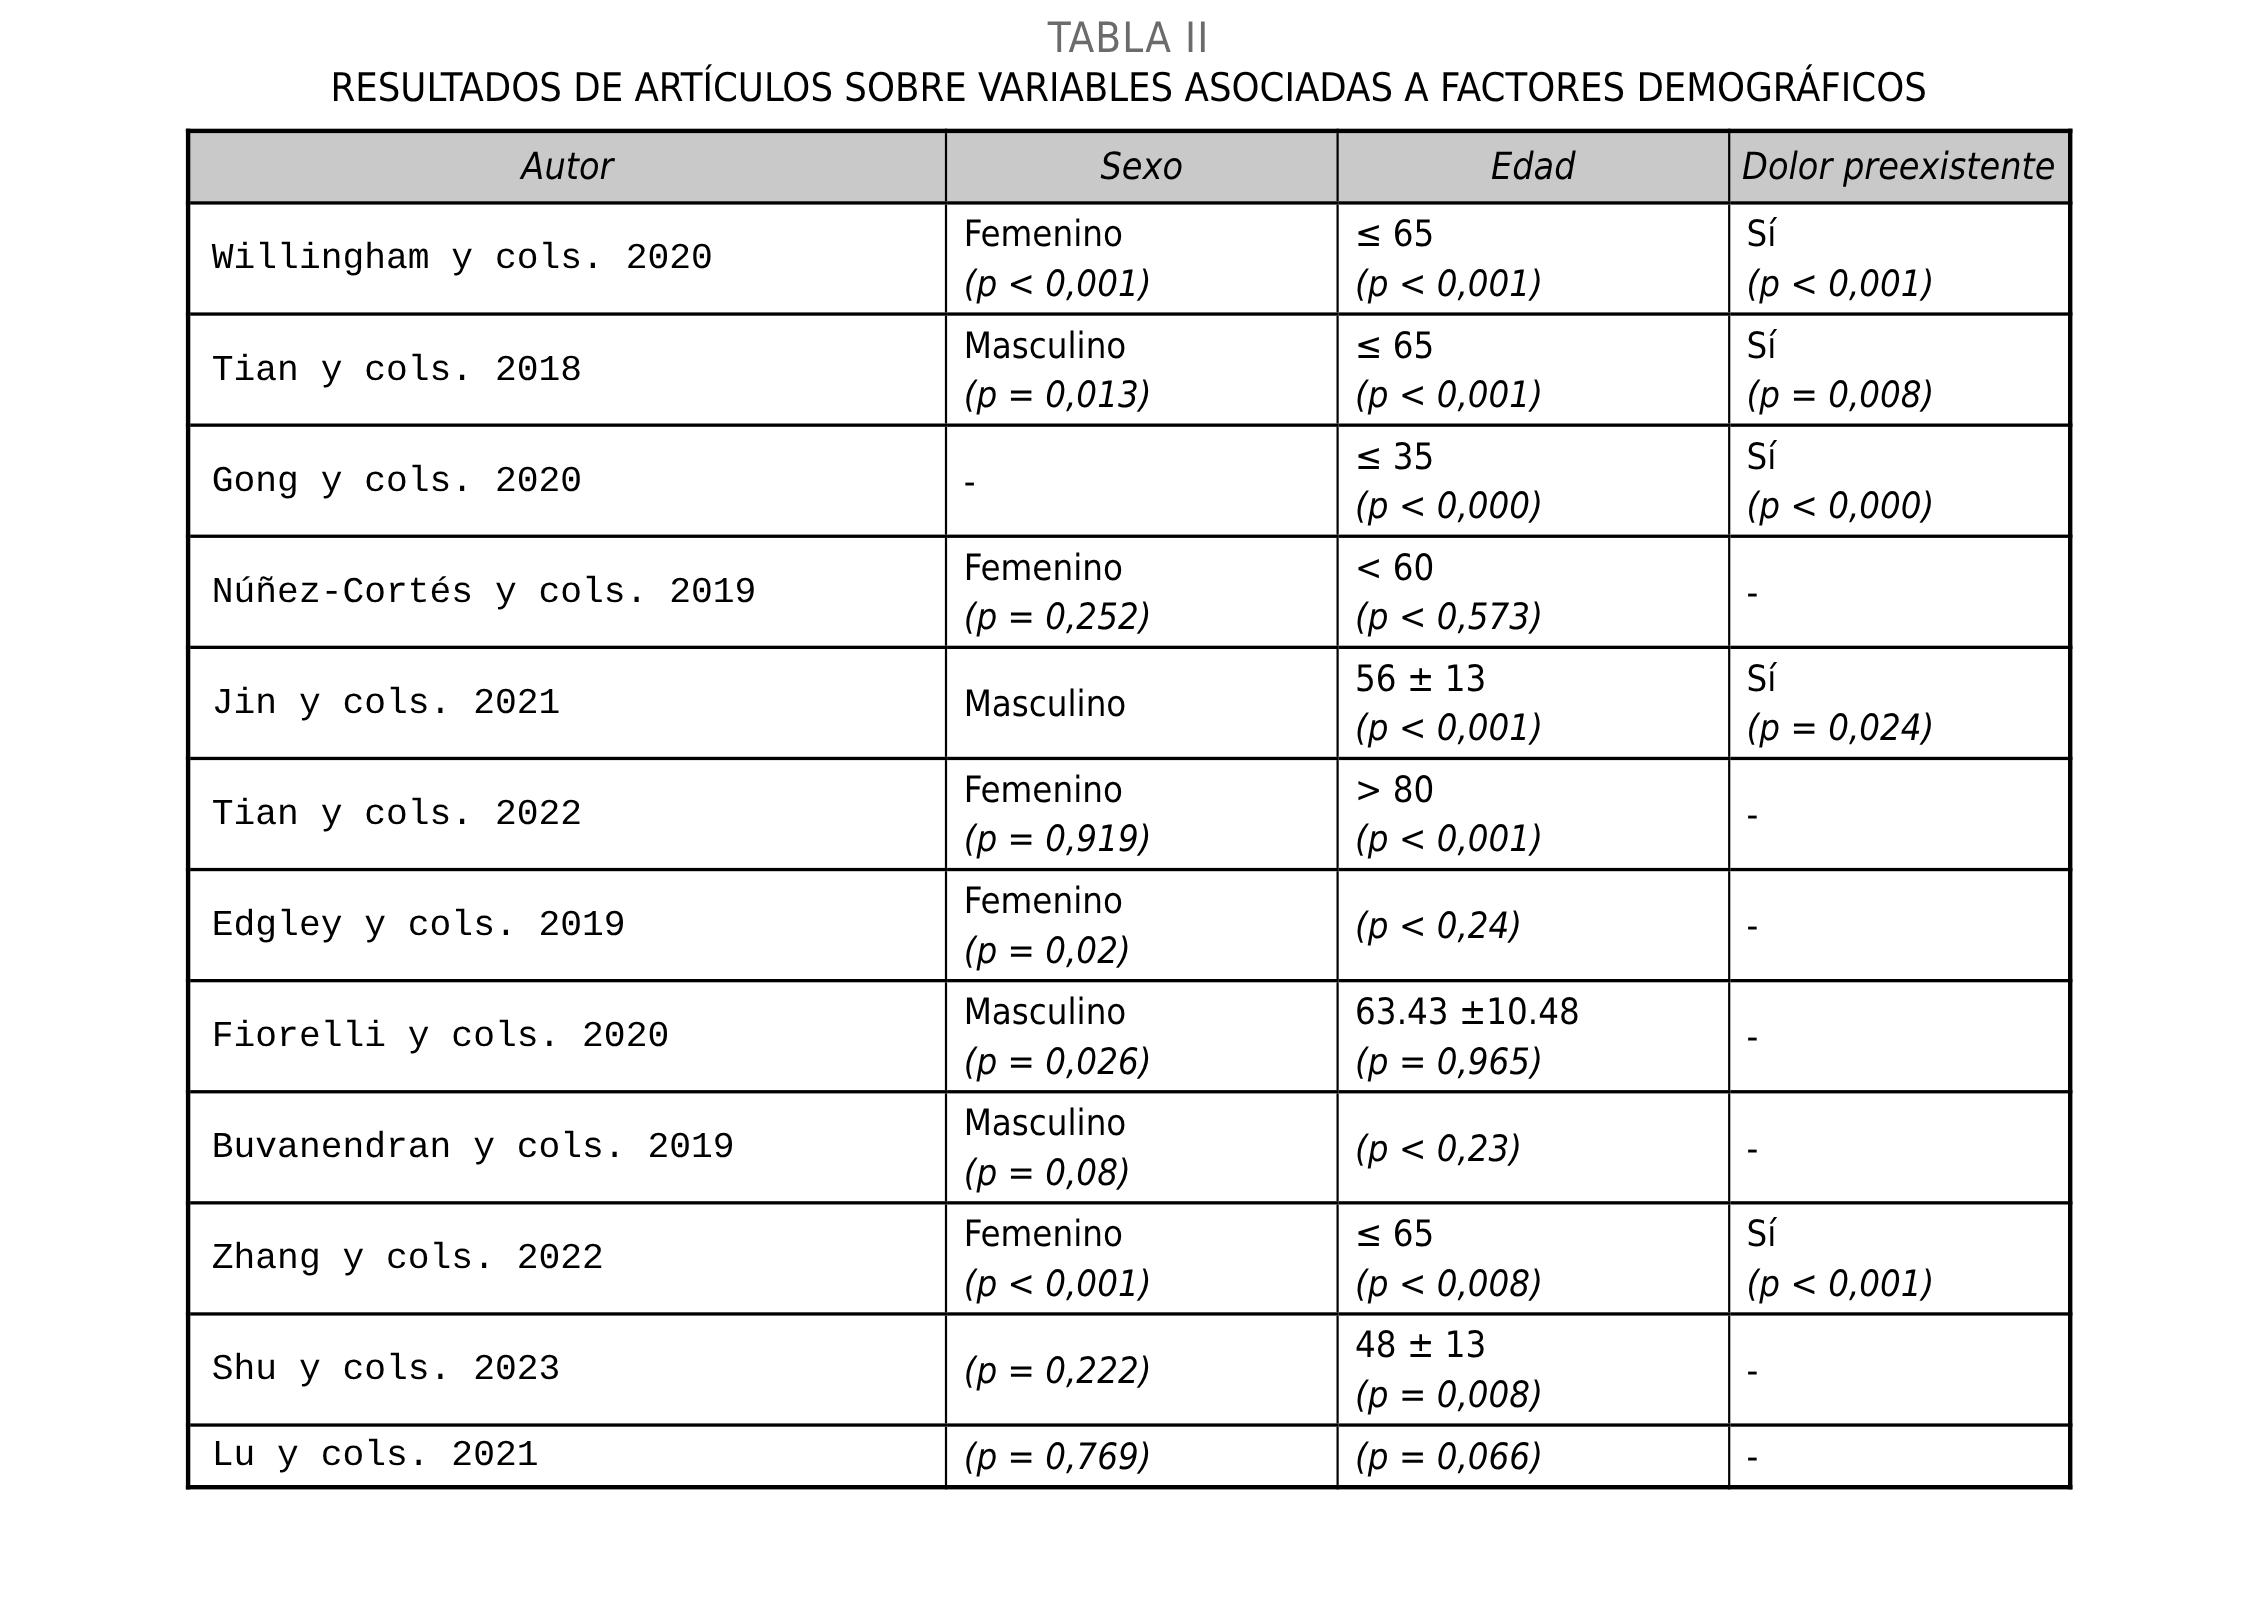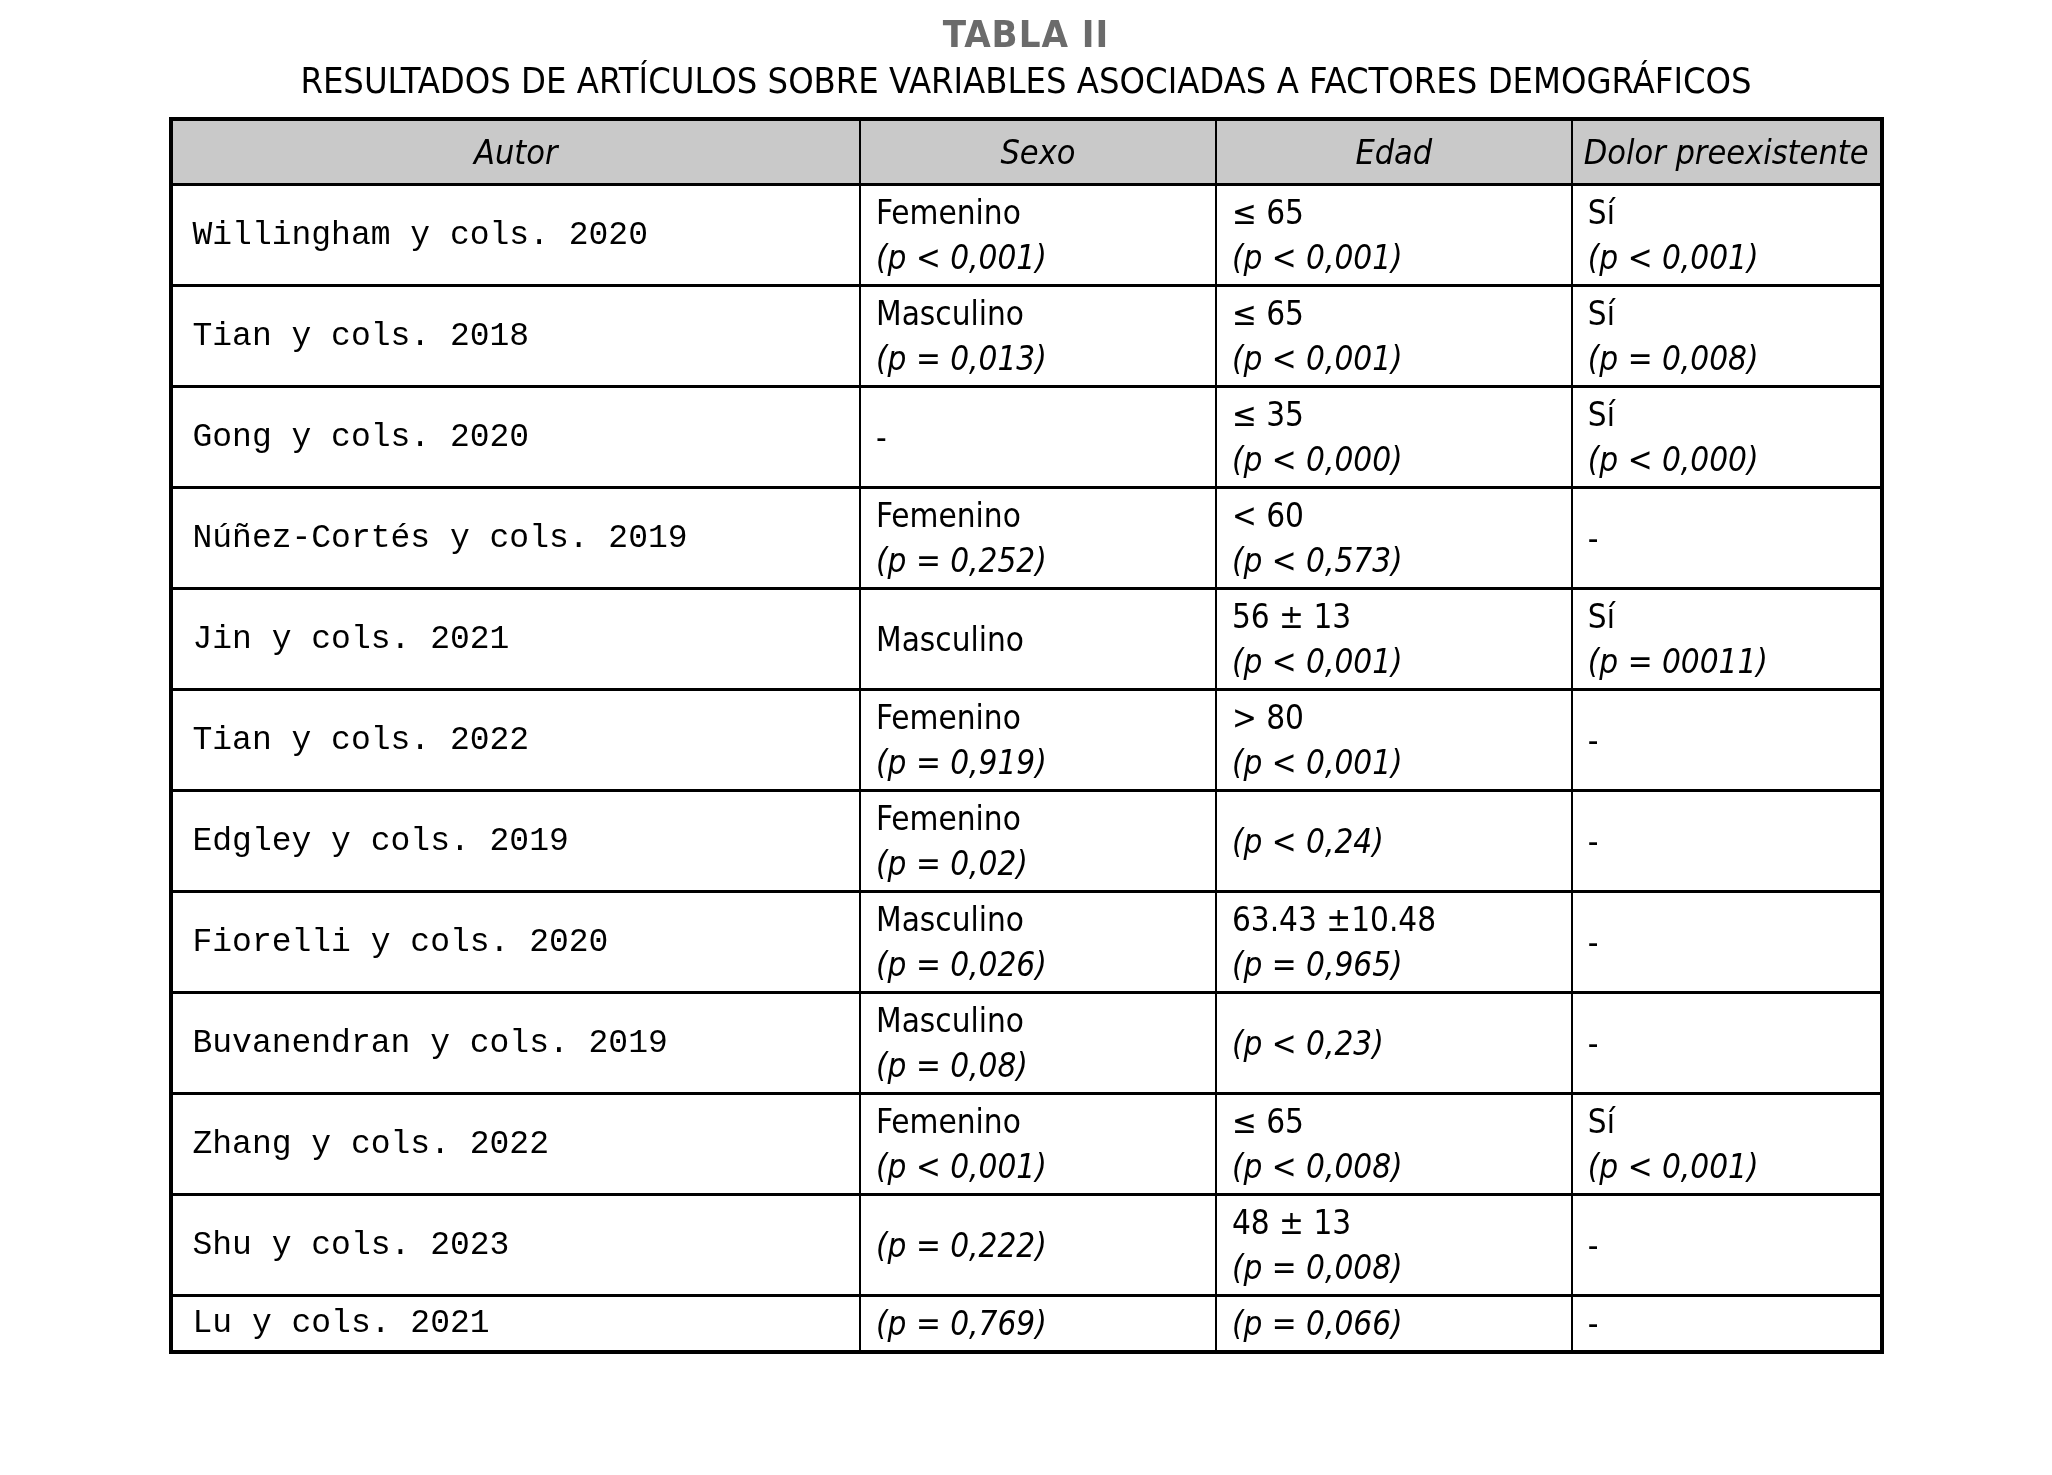--- a/index.html
+++ b/index.html
@@ -13,21 +13,21 @@
     -webkit-font-smoothing: antialiased;
   }
   .page {
     width: 2052px;
     padding-top: 8px;
     box-sizing: border-box;
   }
   .title {
     text-align: center;
     font-size: 38px;
-    font-weight: bold;
+    font-weight: normal;
     color: #6b6b6b;
     letter-spacing: 1px;
     margin: 4px 0 4px 0;
     font-stretch: condensed;
   }
   .subtitle {
     text-align: center;
     font-size: 36px;
     font-weight: normal;
     color: #000;
@@ -170,21 +170,21 @@
           </td>
           <td>
             <div class="val">Masculino</div>
           </td>
           <td>
             <div class="val">56 ± 13</div>
             <div class="pval">(p &lt; 0,001)</div>
           </td>
           <td>
             <div class="val">Sí</div>
-            <div class="pval">(p = 00011)</div>
+            <div class="pval">(p = 0,024)</div>
           </td>
         </tr>
         <tr>
           <td class="autor-cell">
             <div class="val">Tian y cols. 2022</div>
           </td>
           <td>
             <div class="val">Femenino</div>
             <div class="pval">(p = 0,919)</div>
           </td>

